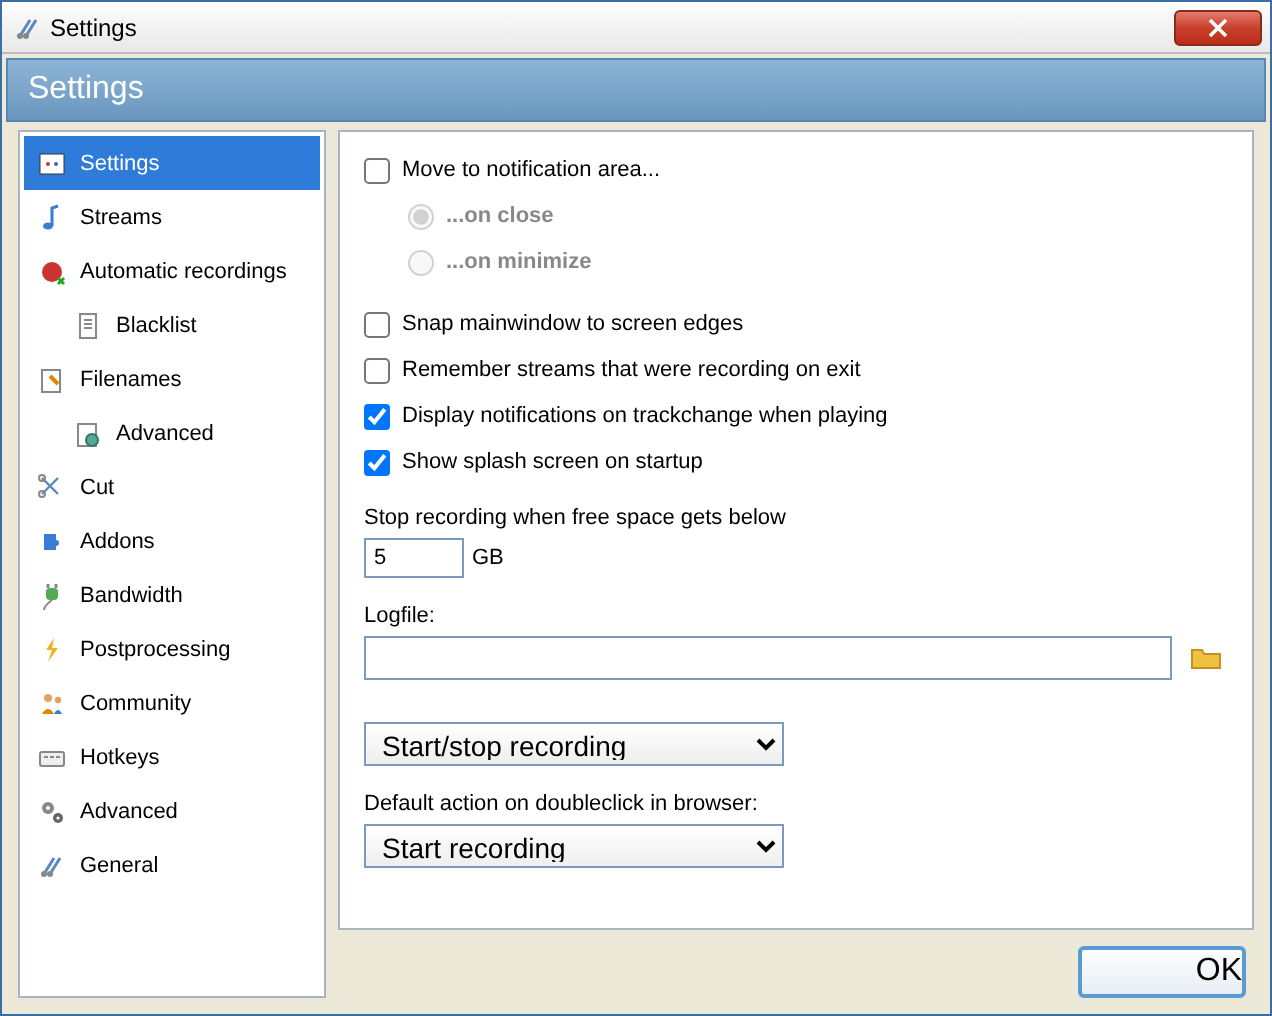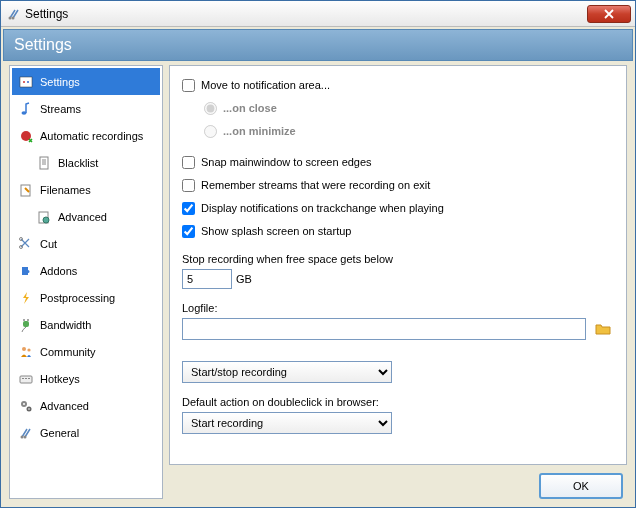--- a/index.html
+++ b/index.html
@@ -22,23 +22,23 @@
 .row { display: flex; align-items: center; margin-bottom: 5px; min-height: 18px; }
 .indent { padding-left: 22px; }
 .row label { color: #000; }
 .row.disabled label { color: #888; font-weight: bold; }
 input[type=checkbox] { width: 13px; height: 13px; margin-right: 6px; }
 input[type=radio] { width: 13px; height: 13px; margin-right: 6px; }
 .spacer { height: 8px; }
 input[type=text].short { width: 50px; height: 20px; border: 1px solid #7a9ac0; padding: 2px 4px; font-size: 11px; margin-right: 4px; }
 input[type=text].wide { width: 404px; height: 22px; border: 1px solid #7a9ac0; padding: 2px 4px; font-size: 11px; background: #fff; }
 .folder-btn { width: 22px; height: 22px; margin-left: 6px; display: flex; align-items: center; justify-content: center; cursor: pointer; }
-select { width: 210px; height: 22px; border: 1px solid #7a9ac0; font-size: 11px; background: linear-gradient(to bottom, #fff, #eee); padding: 2px 4px; }
+select { width: 210px; height: 22px; border: 1px solid #7a9ac0; font-size: 14px; background: linear-gradient(to bottom, #fff, #eee); padding: 2px 4px; }
 .footer { padding: 8px 4px 0 0; display: flex; justify-content: flex-end; }
-button.ok { width: 84px; height: 26px; border: 2px solid #5a9bd4; border-radius: 3px; background: linear-gradient(to bottom, #fefefe, #e8eef5); font-size: 11px; cursor: pointer; }
+button.ok { width: 84px; height: 26px; border: 2px solid #5a9bd4; border-radius: 3px; background: linear-gradient(to bottom, #fefefe, #e8eef5); font-size: 16px; cursor: pointer; text-align: right; }
 .lbl { margin-bottom: 4px; display: block; color: #000; }
 </style>
 </head>
 <body>
 
 <div class="window">
 
   <div class="titlebar">
     <span class="icon">
       <svg width="14" height="14" viewBox="0 0 14 14">
@@ -133,35 +133,35 @@
         <span class="sb-icon">
             <svg width="14" height="14" viewBox="0 0 14 14">
               <path d="M3 3 h6 v3 a1.5 1.5 0 0 1 0 3 v2 h-6 z" fill="#3a7bd5"></path>
             </svg>
           </span>
         <span>Addons</span>
       </div>
       <div class="sb-item">
         <span class="sb-icon">
             <svg width="14" height="14" viewBox="0 0 14 14">
-              <path d="M8 1 L4 7 L7 7 L5 13 L10 6 L7 6 Z" fill="#f0b020"></path>
-            </svg>
-          </span>
-        <span>Postprocessing</span>
-      </div>
-      <div class="sb-item">
-        <span class="sb-icon">
-            <svg width="14" height="14" viewBox="0 0 14 14">
               <rect x="4" y="3" width="6" height="6" rx="2" fill="#5a5"></rect>
               <line x1="5" y1="1" x2="5" y2="3" stroke="#888" stroke-width="1.5"></line>
               <line x1="9" y1="1" x2="9" y2="3" stroke="#888" stroke-width="1.5"></line>
               <path d="M7 9 Q3 12 3 14" stroke="#888" fill="none"></path>
             </svg>
           </span>
         <span>Bandwidth</span>
+      </div>
+      <div class="sb-item">
+        <span class="sb-icon">
+            <svg width="14" height="14" viewBox="0 0 14 14">
+              <path d="M8 1 L4 7 L7 7 L5 13 L10 6 L7 6 Z" fill="#f0b020"></path>
+            </svg>
+          </span>
+        <span>Postprocessing</span>
       </div>
       <div class="sb-item">
         <span class="sb-icon">
             <svg width="14" height="14" viewBox="0 0 14 14">
               <circle cx="5" cy="4" r="2" fill="#e8a060"></circle>
               <path d="M2 12 Q5 7 8 12 Z" fill="#d80"></path>
               <circle cx="10" cy="5" r="1.6" fill="#e8a060"></circle>
               <path d="M8 12 Q10 8 12 12 Z" fill="#3a7bd5"></path>
             </svg>
           </span>

